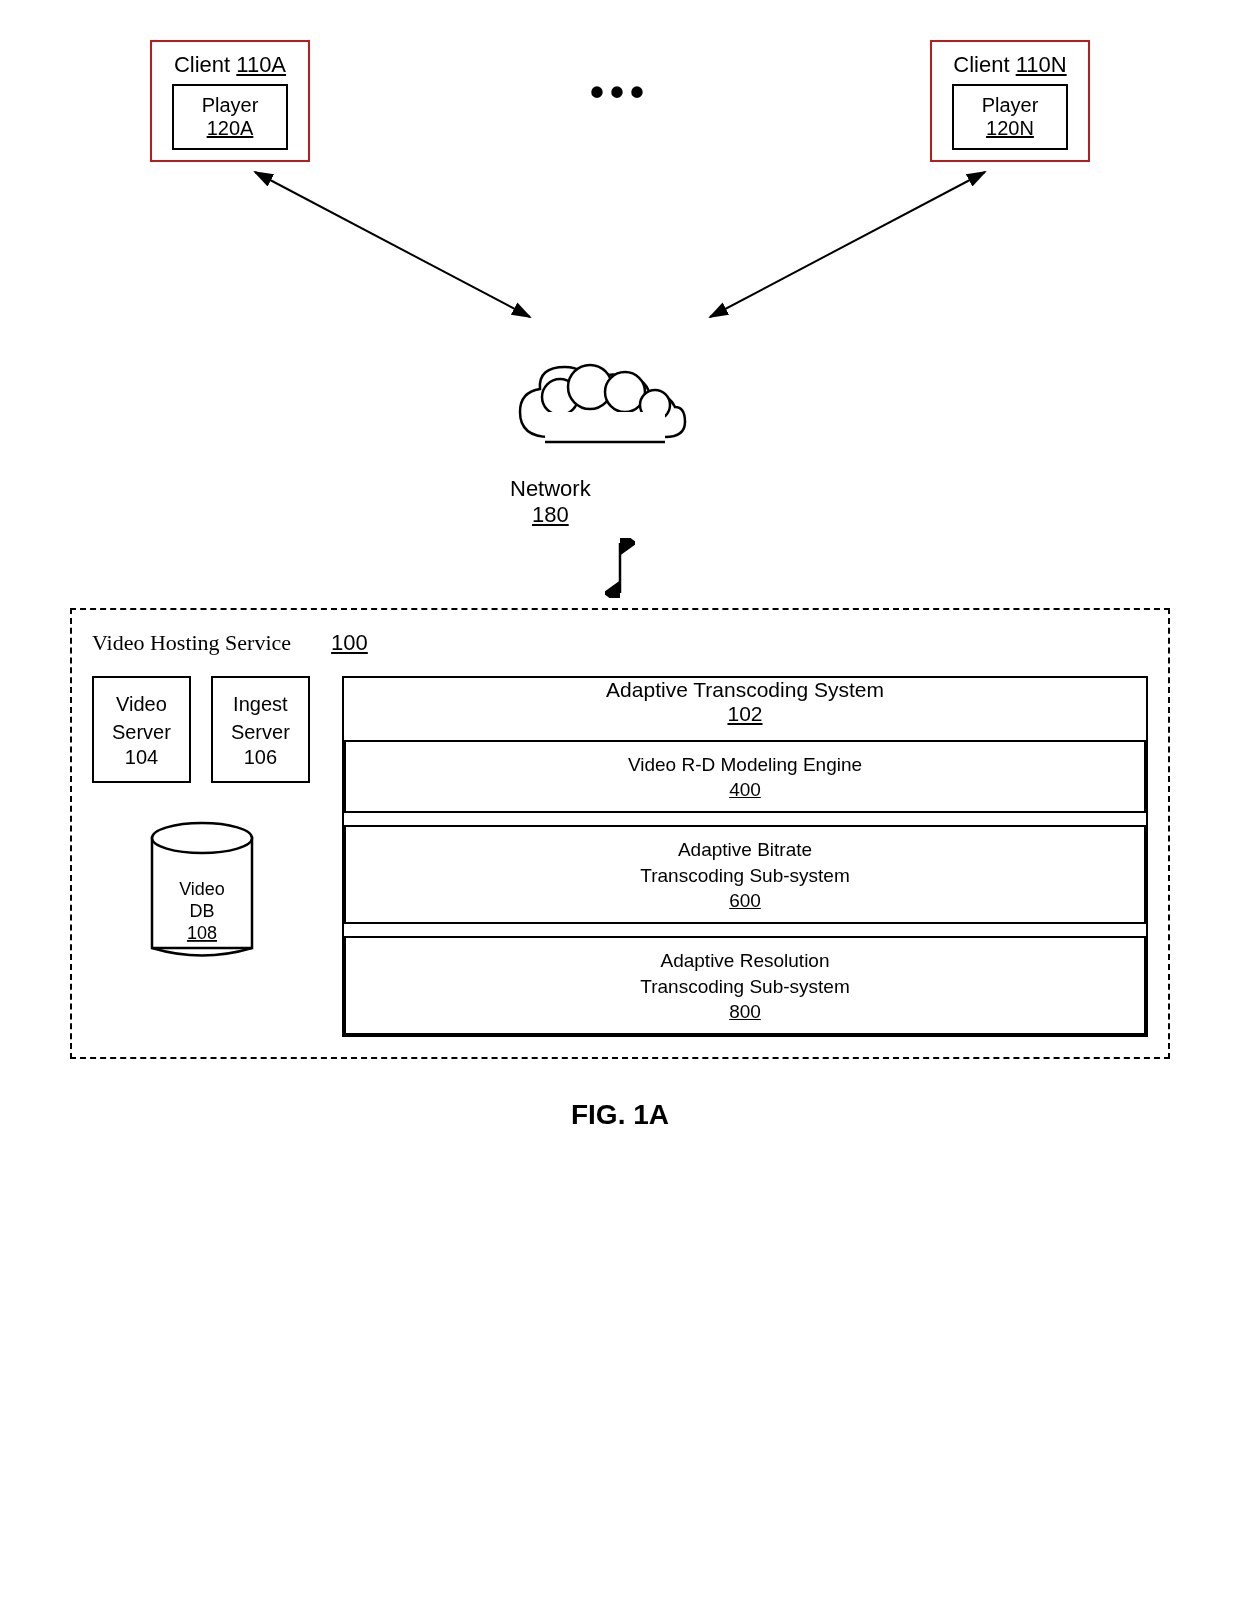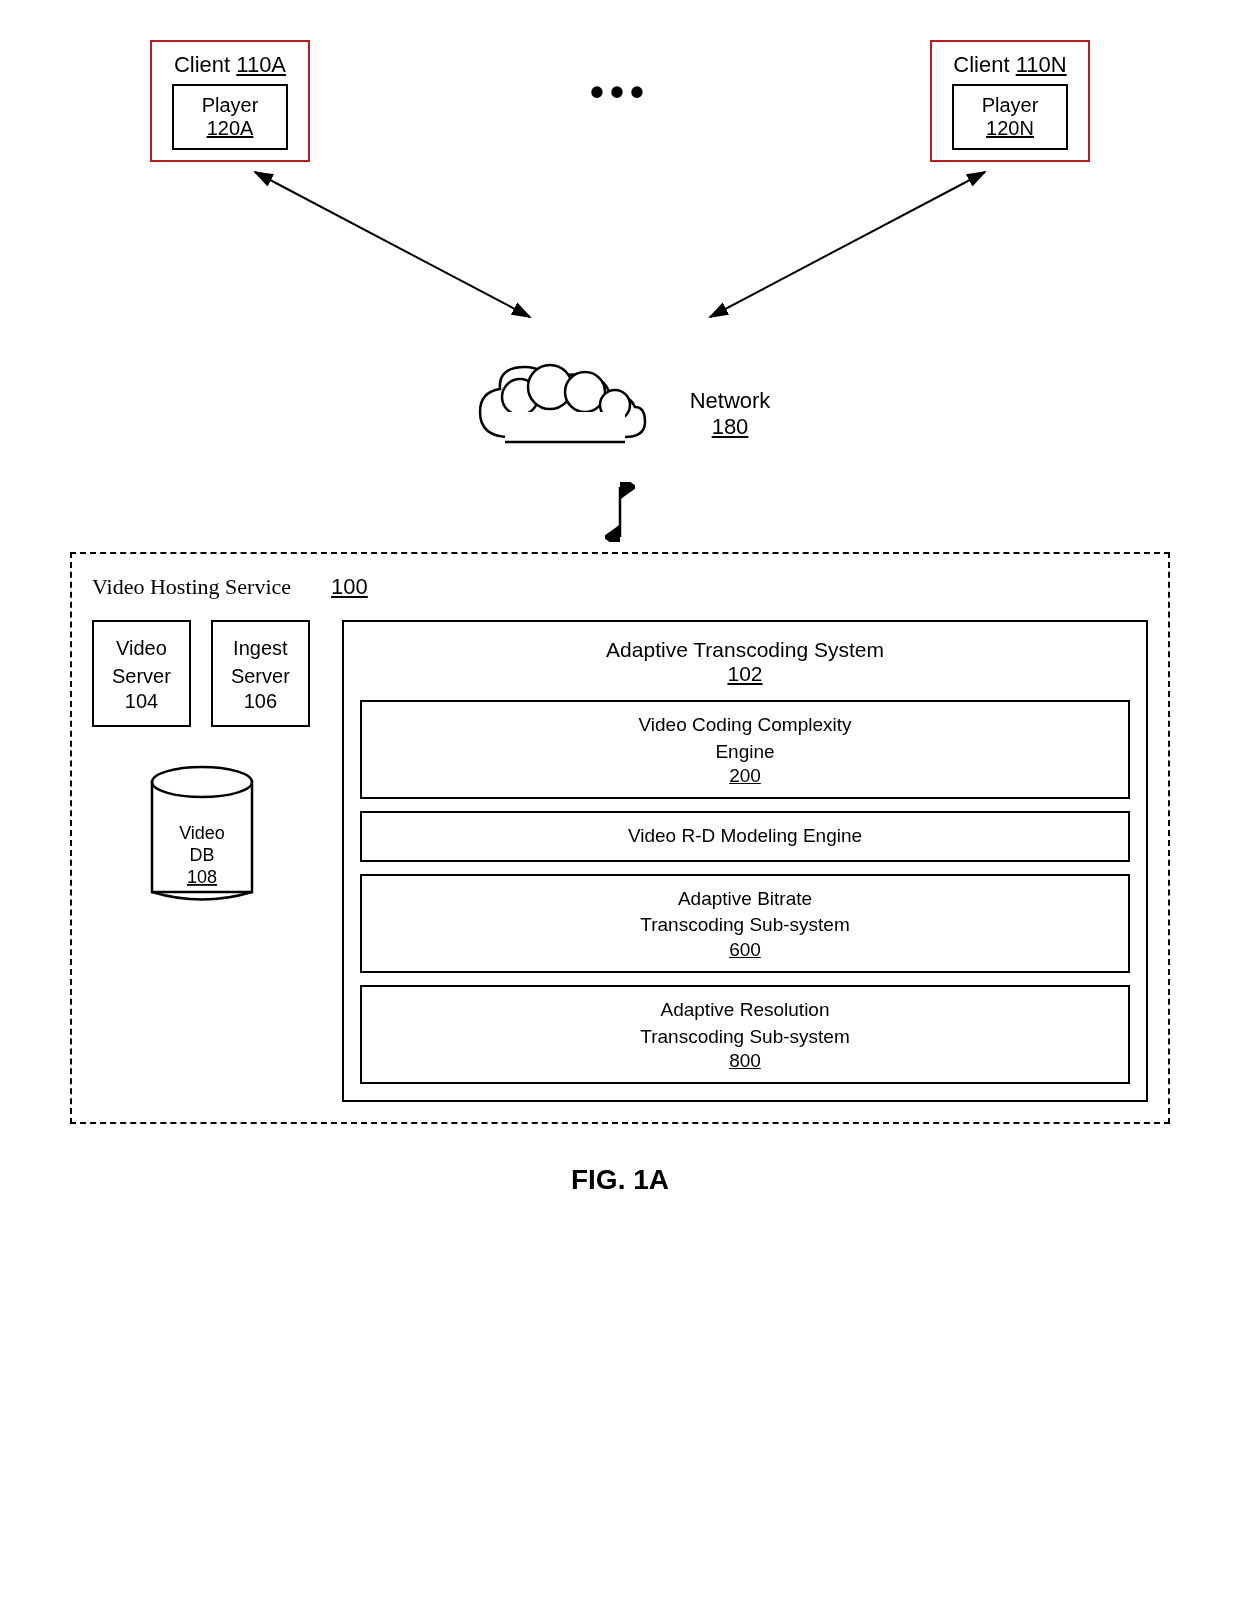--- a/index.html
+++ b/index.html
@@ -78,22 +78,22 @@
       display: flex;
       justify-content: center;
       align-items: center;
       position: relative;
       margin: 10px 0;
     }
 
     .cloud-container {
       position: relative;
       display: flex;
-      flex-direction: row;
-      align-items: center;
+      flex-direction: column;
+      align-items: flex-start;
     }
 
     .cloud-svg {
       width: 220px;
       height: 120px;
     }
 
     .network-label {
       text-align: center;
       margin-top: 4px;
@@ -185,21 +185,20 @@
     }
 
     .cylinder-svg {
       width: 130px;
       height: 160px;
     }
 
     
     .ats-box {
       border: 2px solid #000;
-      padding: 16px;
       flex: 1;
     }
 
     .ats-title-row {
       text-align: center;
       margin-bottom: 14px;
     }
 
     .ats-title {
       font-size: 21px;
@@ -372,27 +371,24 @@
           </svg>
         </div>
       </div>
 
       <div class="ats-box">
         <div class="ats-title-row">
           <div class="ats-title">Adaptive Transcoding System</div>
           <div class="ats-ref">102</div>
         </div>
 
-        <div class="sub-box">
-          <div class="sub-title">Video Coding Complexity<br>Engine</div>
-          <div class="sub-ref">200</div>
-        </div>
 
         <div class="sub-box">
           <div class="sub-title">Video R-D Modeling Engine</div>
+          <div class="sub-ref">400</div>
         </div>
 
         <div class="sub-box">
           <div class="sub-title">Adaptive Bitrate<br>Transcoding Sub-system</div>
           <div class="sub-ref">600</div>
         </div>
 
         <div class="sub-box">
           <div class="sub-title">Adaptive Resolution<br>Transcoding Sub-system</div>
           <div class="sub-ref">800</div>

